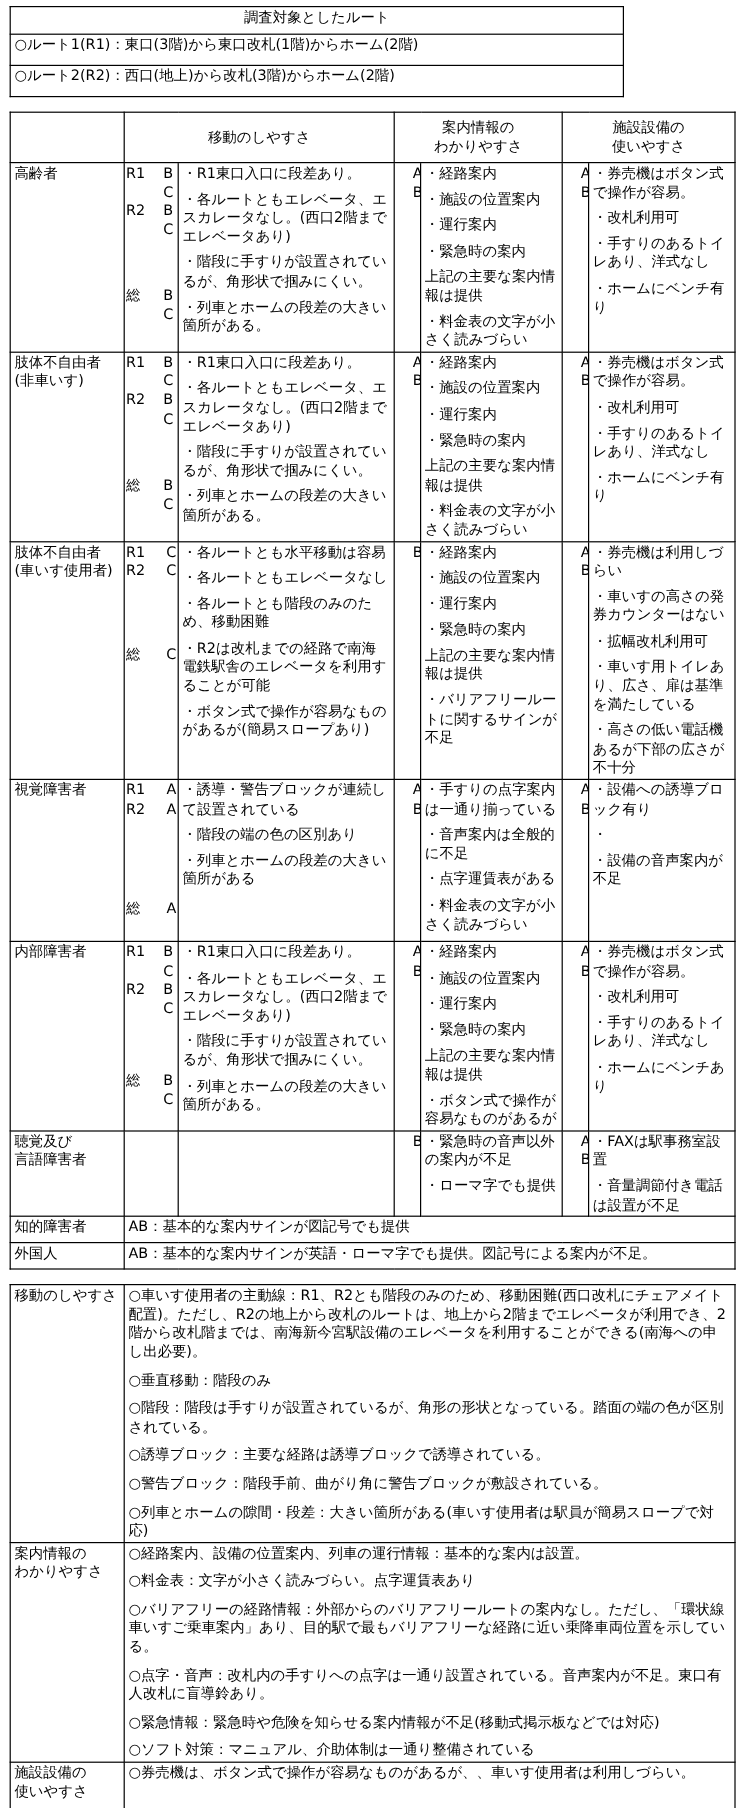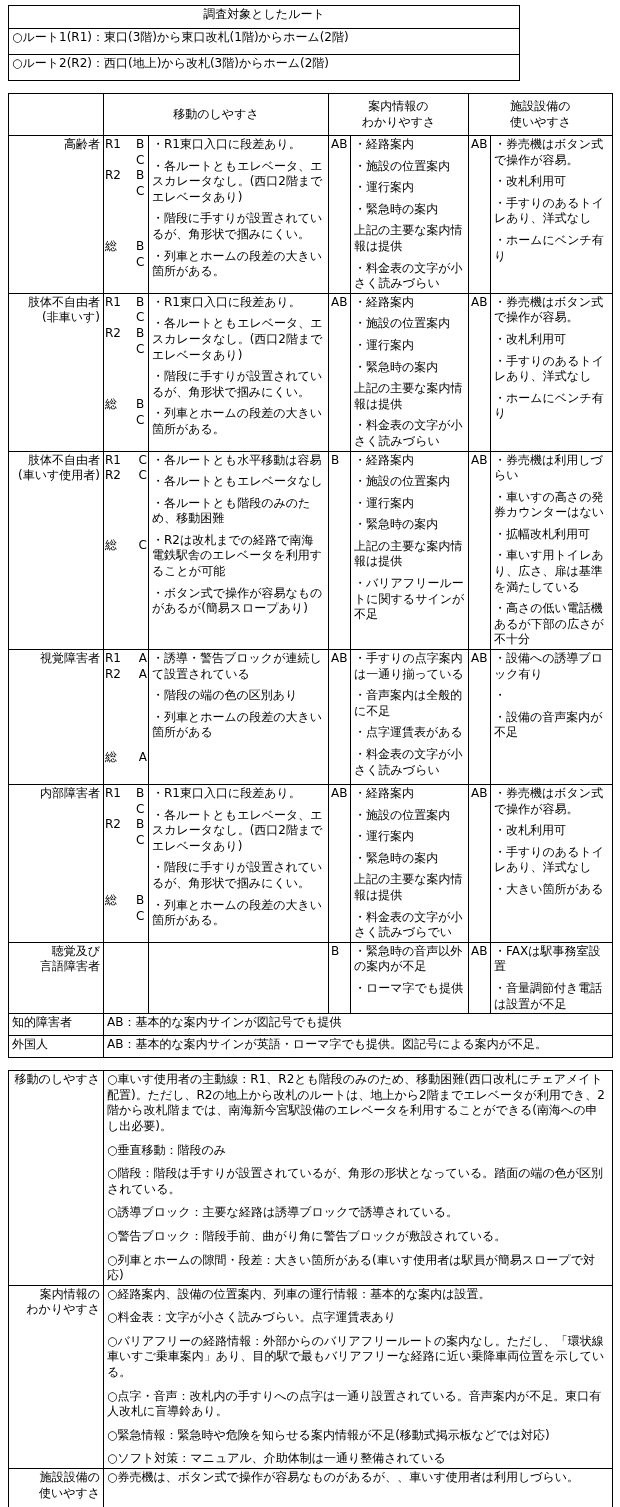--- a/index.html
+++ b/index.html
@@ -5,21 +5,21 @@
   html,body { margin:0; padding:0; background:#fff; color:#000; }
   body {
     width:620px;
     font-family:"DejaVu Sans","Liberation Sans",sans-serif;
     font-size:12px;
     line-height:1.3;
     padding:5px 0 6px 8px;
   }
   table { border-collapse:collapse; table-layout:fixed; width:512px; }
   td { border:1px solid #000; vertical-align:top; padding:1px 3px; word-break:break-all; overflow:hidden; }
-  .pre { white-space:pre-line;text-align:right; }
+  .pre { white-space:pre-line; }
   .hdr { text-align:center; vertical-align:middle; }
   .gap12 { height:12px; }
 
   
   .t-simple td { height:20px; }
   .title-cell { text-align:center; }
 
   
   .t-matrix tr.hr0 { height:42px; }
   .t-matrix tr.r0 { height:143px; }
@@ -30,21 +30,21 @@
   .t-matrix tr.r5 { height:64px; }
   .t-matrix tr.r6 { height:22px; }
   .t-matrix tr.r7 { height:22px; }
   .rate { padding:1px 1px; }
   .rline { display:flex; }
   .rline .rl { display:inline-block; width:46px; }
   .sou { margin-top:40px; }
   .r2 .sou { margin-top:54px; }
   .r3 .sou { margin-top:68px; }
   .r4 .sou { margin-top:45px; }
-  .rgrade { padding:1px 2px; }
+  .rgrade { padding:1px 15px; }
   .cmt .li { margin-bottom:6px; }
   .cmt .li:last-child { margin-bottom:0; }
 
   
   .t-summary tr.sh { height:20px; }
   .t-summary tr.s0 { height:185px; }
   .t-summary tr.s1 { height:125px; }
   .t-summary tr.s2 { height:120px; }
   .t-summary .li { margin-bottom:8px; }
   .t-summary .li:last-child { margin-bottom:0; }
@@ -270,28 +270,28 @@
           <div class="li">・階段に手すりが設置されているが、角形状で掴みにくい。</div>
           <div class="li">・列車とホームの段差の大きい箇所がある。</div>
         </td>
     <td class="rgrade">AB</td>
     <td class="cmt">
           <div class="li">・経路案内</div>
           <div class="li">・施設の位置案内</div>
           <div class="li">・運行案内</div>
           <div class="li">・緊急時の案内</div>
           <div class="li">上記の主要な案内情報は提供</div>
-          <div class="li">・料金表の文字が小さく読みづらでい</div>
+          <div class="li">・ボタン式で操作が容易なものがあるが</div>
         </td>
     <td class="rgrade">AB</td>
     <td class="cmt">
           <div class="li">・券売機はボタン式で操作が容易。</div>
           <div class="li">・改札利用可</div>
           <div class="li">・手すりのあるトイレあり、洋式なし</div>
-          <div class="li">・大きい箇所がある</div>
+          <div class="li">・ホームにベンチあり</div>
         </td>
   </tr>
 
   <tr class="r5">
     <td class="cat pre">聴覚及び
 言語障害者</td>
     <td class="rate"></td>
     <td class="cmt"></td>
     <td class="rgrade">B</td>
     <td class="cmt">

